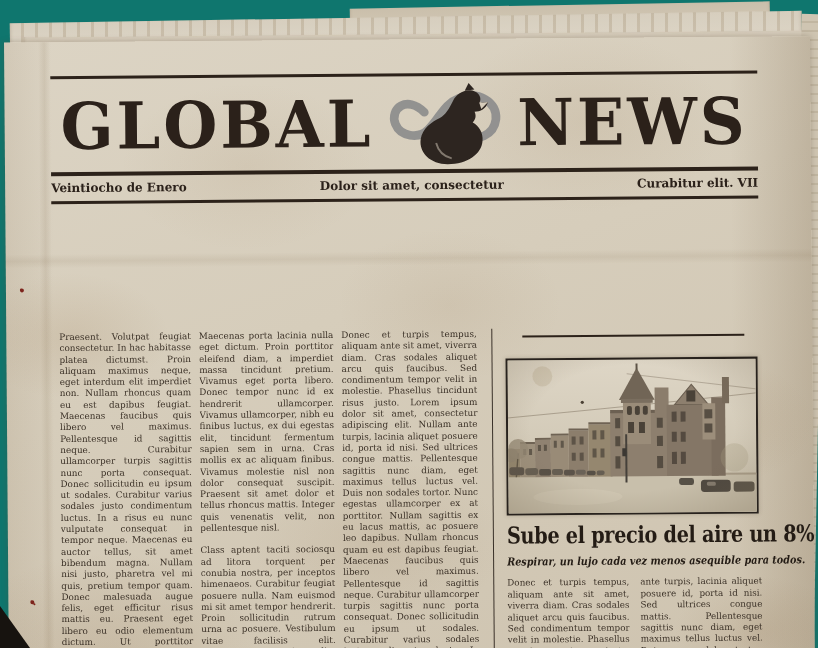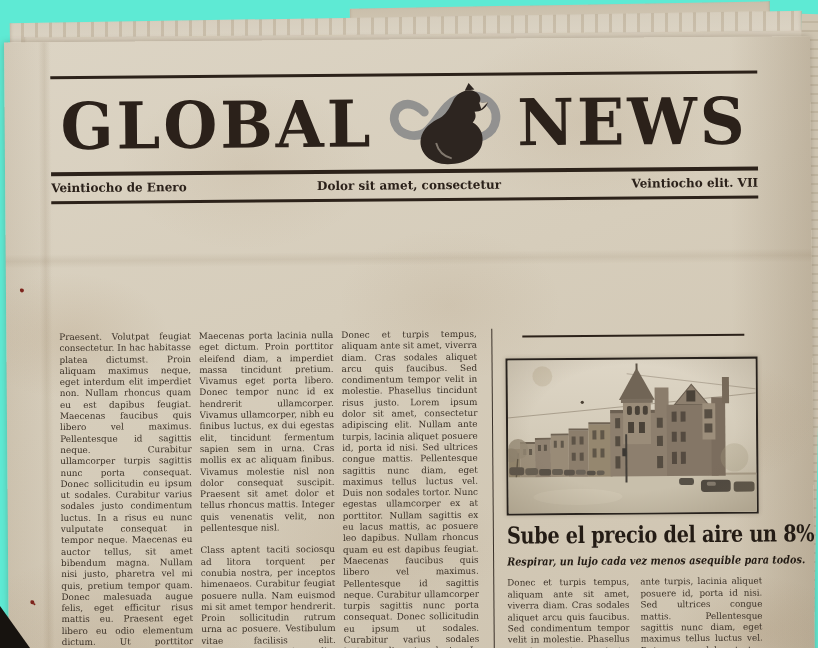--- a/index.html
+++ b/index.html
@@ -1,17 +1,17 @@
 <!DOCTYPE html>
 <html><head>
 <meta charset="utf-8">
 <style>
   * { margin:0; padding:0; box-sizing:border-box; }
   html,body { width:818px; height:648px; background:#ffffff; overflow:hidden; }
-  .scene { position:relative; width:818px; height:648px; background:#5eead4; overflow:hidden;
+  .scene { position:relative; width:818px; height:648px; background:#0f766e; overflow:hidden;
            font-family:"DejaVu Serif", serif; }
 
   
   .stack { position:absolute; background:#d0c6b4; }
   .stack-top-high { left:350px; top:5px; width:420px; height:34px; transform:rotate(-1deg);
       background:linear-gradient(180deg,#cabfab,#d6ccba);
       box-shadow:inset 0 -2px 3px rgba(120,100,75,.35); }
   .stack-top-main { left:10px; top:17px; width:792px; height:46px; transform:rotate(-0.9deg);
       background:
         repeating-linear-gradient(90deg, rgba(255,255,255,.16) 0 11px, rgba(140,118,90,.14) 11px 14px),
@@ -125,21 +125,21 @@
         </svg>
       </div>
       <div class="mast-word">NEWS</div>
     </div>
 
     <div class="rule rule-mid"></div>
 
     <div class="dateline">
       <span>Veintiocho de Enero</span>
       <span>Dolor sit amet, consectetur</span>
-      <span>Veintiocho elit. VII</span>
+      <span>Curabitur elit. VII</span>
     </div>
 
     <div class="rule rule-low"></div>
 
     <div class="bodycols">
 
       <div class="col col-1">
         <p class="para"><span class="lead-in">Praesent.</span><span> Volutpat feugiat consectetur. In hac habitasse platea dictumst. Proin aliquam maximus neque, eget interdum elit imperdiet non. Nullam rhoncus quam eu est dapibus feugiat. Maecenas faucibus quis libero vel maximus. Pellentesque id sagittis neque. Curabitur ullamcorper turpis sagittis nunc porta consequat. Donec sollicitudin eu ipsum ut sodales. Curabitur varius sodales justo condimentum luctus. In a risus eu nunc vulputate consequat in tempor neque. Maecenas eu auctor tellus, sit amet bibendum magna. Nullam nisi justo, pharetra vel mi quis, pretium tempor quam. Donec malesuada augue felis, eget efficitur risus mattis eu. Praesent eget libero eu odio elementum dictum. Ut porttitor sollicitudin purus a egestas. Integer nec mi augue. Pellentesque ultricies non diam a interdum. Donec mauris neque, efficitur nec vulputate at, cursus id arcu. Cras egestas, odio nec hendrerit pretium, eros ante molestie felis, vestibulum consequat nunc ipsum nec nisl. Integer molestie elementum nisi, vel varius nisi. Cras fermentum enim ut eleifend maximus.</span></p>
       </div>
 

